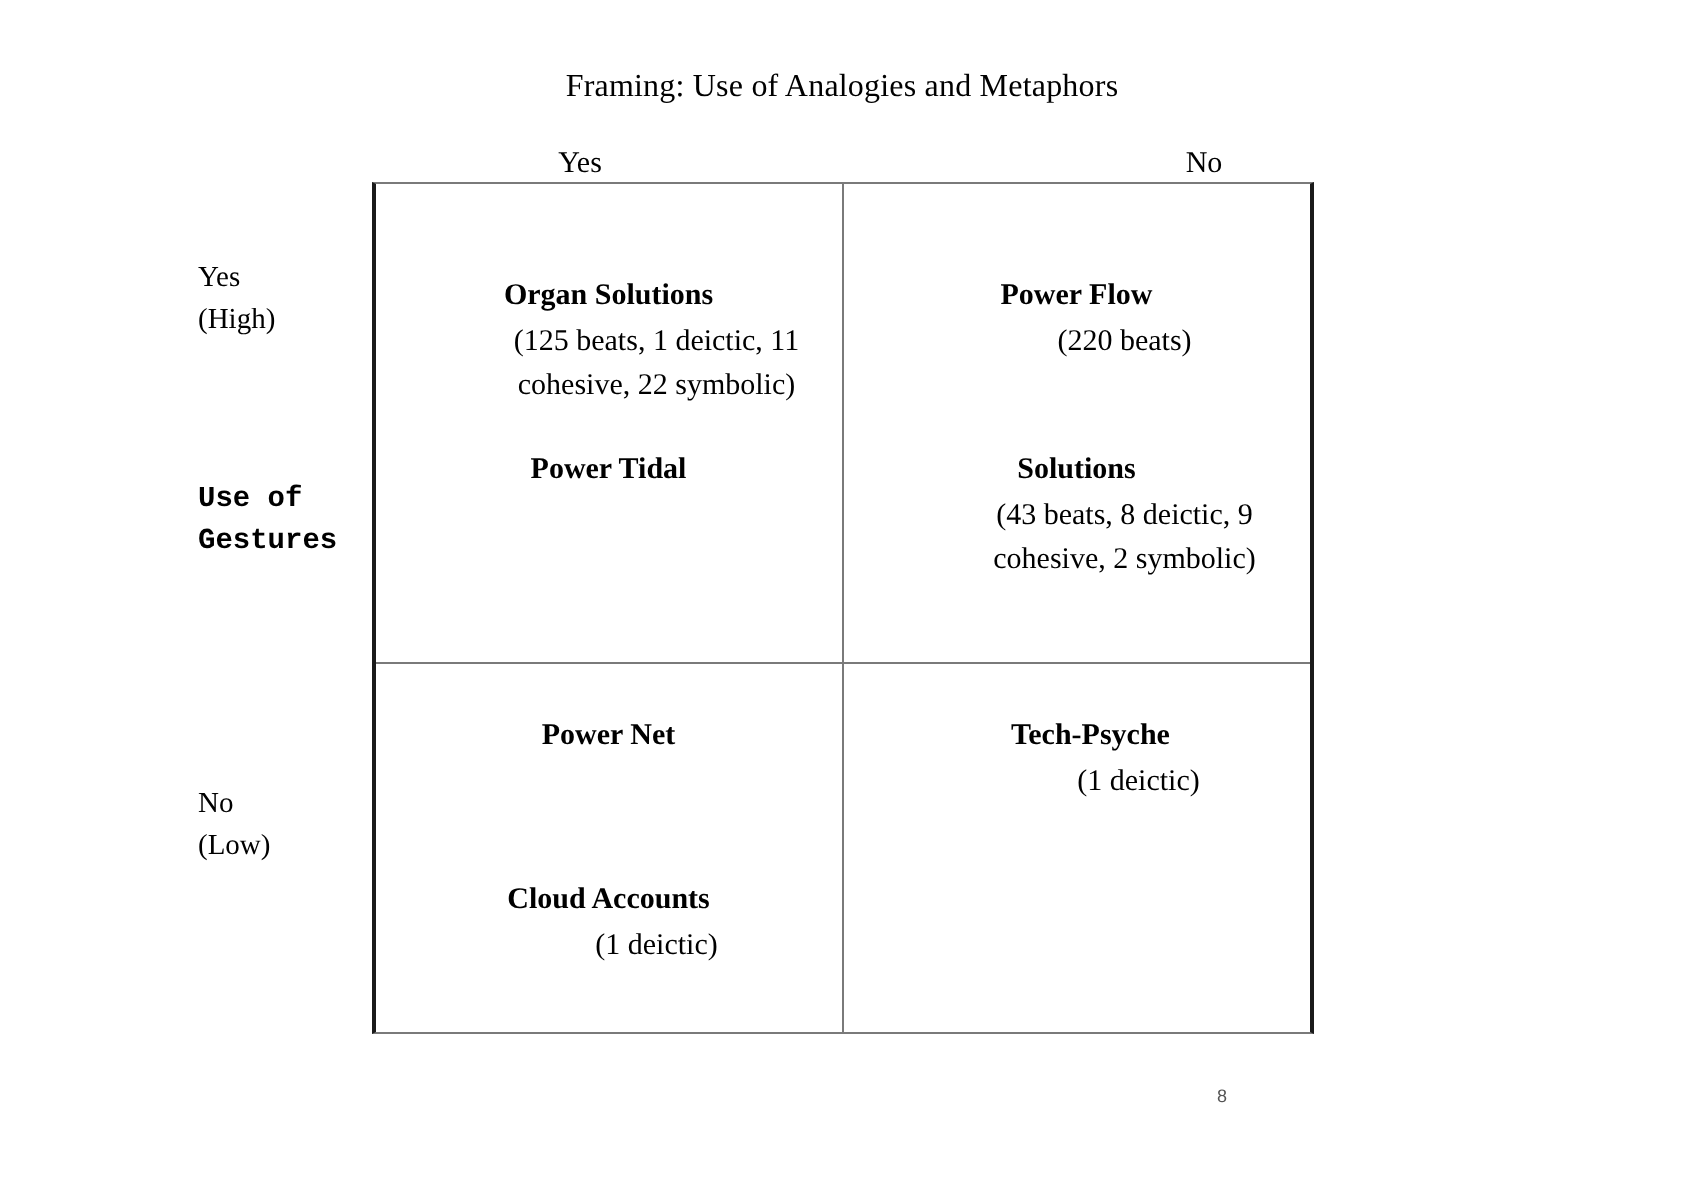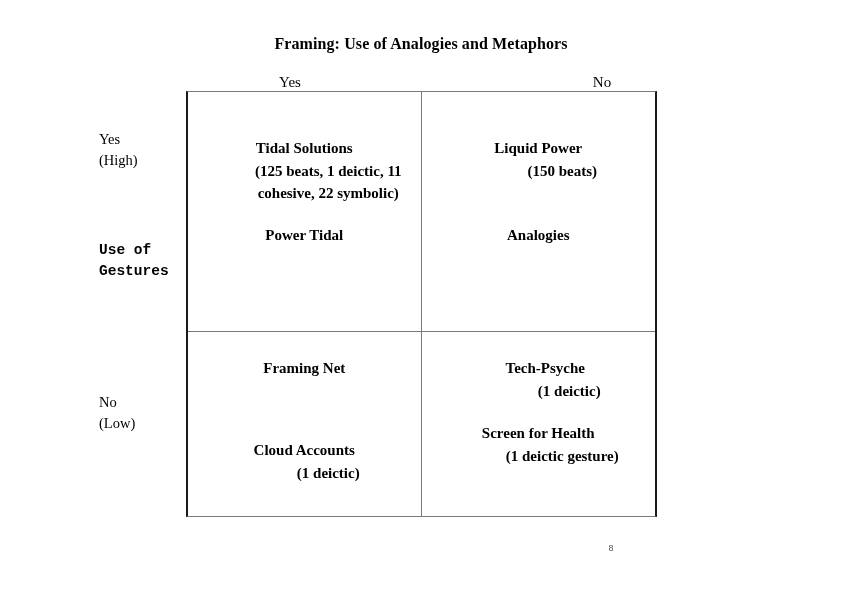--- a/index.html
+++ b/index.html
@@ -18,21 +18,21 @@
   }
 
   
   .slide-title {
     position: absolute;
     left: 0;
     top: 34px;
     width: 842px;
     text-align: center;
     font-size: 16px;
-    font-weight: bold;
+    font-weight: normal;
     letter-spacing: 0.1px;
     line-height: 20px;
   }
 
   
   .col-header {
     position: absolute;
     top: 73px;
     font-size: 15px;
     font-weight: normal;
@@ -88,21 +88,21 @@
     text-align: center;
     font-size: 15px;
     line-height: 22.5px;
   }
   .entry-name {
     display: block;
     font-weight: bold;
   }
   .entry-detail {
     display: block;
-    font-weight: bold;
+    font-weight: normal;
     margin-left: 48px;
   }
 
   
   .cell-tl .entry-1 { position: absolute; left: 8px; right: 8px; top: 45px; }
   .cell-tl .entry-2 { position: absolute; left: 8px; right: 8px; top: 132px; text-align: center; }
 
   .cell-tr .entry-1 { position: absolute; left: 8px; right: 8px; top: 45px; }
   .cell-tr .entry-2 { position: absolute; left: 8px; right: 8px; top: 132px; }
 
@@ -137,54 +137,51 @@
 (High)</div>
 <div class="row-label row-label-axis">Use of
 Gestures</div>
 <div class="row-label row-label-no-low">No
 (Low)</div>
 
 <div class="matrix">
 
   <div class="cell cell-tl">
     <div class="entry entry-1">
-      <span class="entry-name">Tidal Solutions</span>
+      <span class="entry-name">Organ Solutions</span>
       <span class="entry-detail">(125 beats, 1 deictic, 11 cohesive, 22 symbolic)</span>
     </div>
     <div class="entry entry-2">
       <span class="entry-name">Power Tidal</span>
     </div>
   </div>
 
   <div class="cell cell-tr">
     <div class="entry entry-1">
-      <span class="entry-name">Liquid Power</span>
-      <span class="entry-detail">(150 beats)</span>
+      <span class="entry-name">Power Flow</span>
+      <span class="entry-detail">(220 beats)</span>
     </div>
     <div class="entry entry-2">
-      <span class="entry-name">Analogies</span>
+      <span class="entry-name">Solutions</span>
+      <span class="entry-detail">(43 beats, 8 deictic, 9 cohesive, 2 symbolic)</span>
     </div>
   </div>
 
   <div class="cell cell-bl">
     <div class="entry entry-1">
-      <span class="entry-name">Framing Net</span>
+      <span class="entry-name">Power Net</span>
     </div>
     <div class="entry entry-2">
       <span class="entry-name">Cloud Accounts</span>
       <span class="entry-detail">(1 deictic)</span>
     </div>
   </div>
 
   <div class="cell cell-br">
     <div class="entry entry-1">
       <span class="entry-name">Tech-Psyche</span>
       <span class="entry-detail">(1 deictic)</span>
     </div>
-    <div class="entry entry-2">
-      <span class="entry-name">Screen for Health</span>
-      <span class="entry-detail">(1 deictic gesture)</span>
-    </div>
   </div>
 
 </div>
 
 <div class="page-number">8</div>
 
 </body></html>

